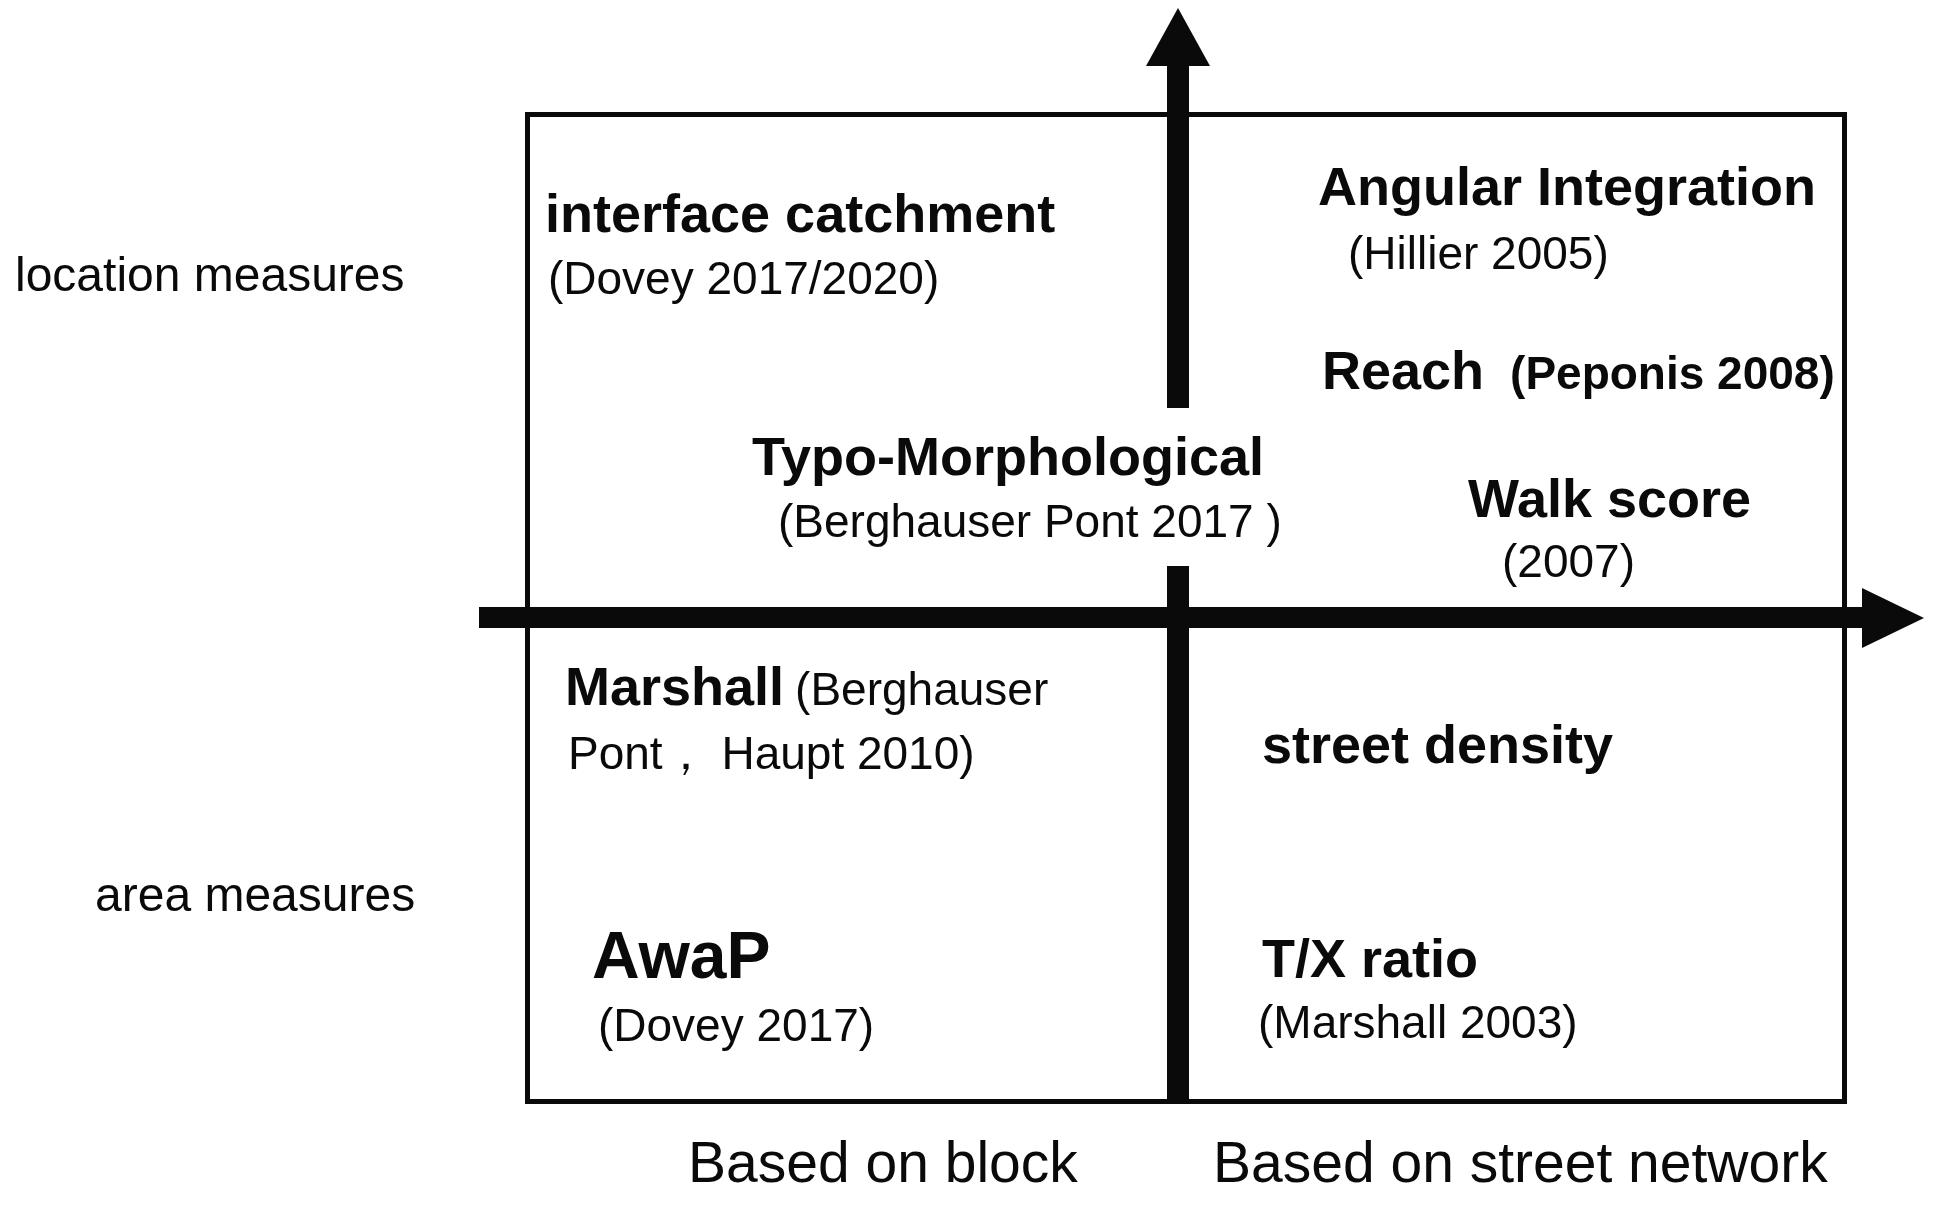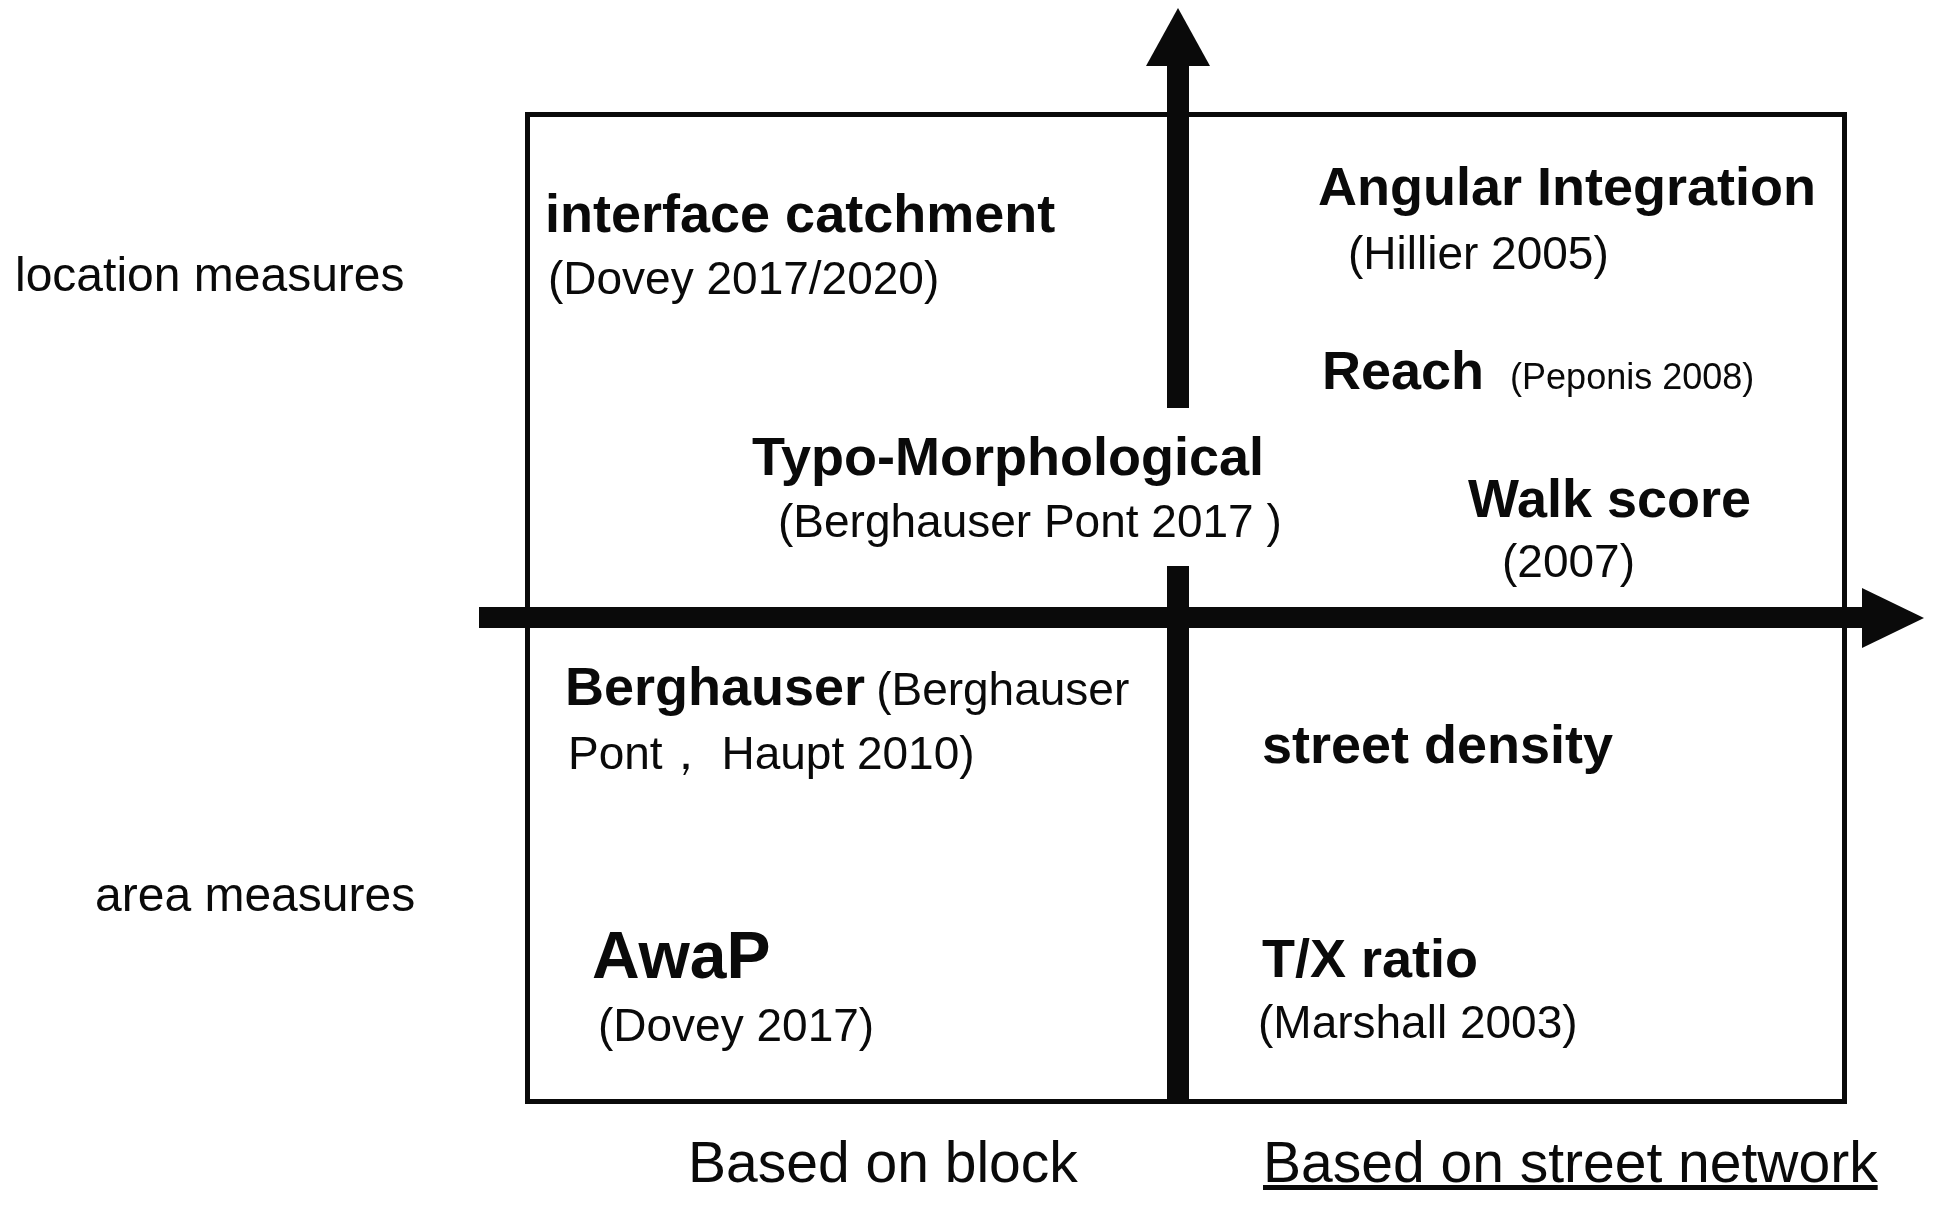--- a/index.html
+++ b/index.html
@@ -40,21 +40,21 @@
     left: 1862px; top: 588px;
     border-top: 30px solid transparent;
     border-bottom: 30px solid transparent;
     border-left: 62px solid #0a0a0a;
   }
   .side-label   { font-size: 48px; font-weight: 400; line-height: 1.05; }
   .bottom-label { font-size: 57px; font-weight: 400; line-height: 1.05; }
   .q-title { font-size: 54px; font-weight: 700; line-height: 1.05; }
   .q-title-xl { font-size: 66px; font-weight: 700; line-height: 1.0; }
   .q-cite  { font-size: 46px; font-weight: 400; line-height: 1.1; }
-  .inline-cite { font-size: 36px; font-weight: 400; margin-left: 26px; }
+  .inline-cite { font-size: 46px; font-weight: 700; margin-left: 26px; }
   .inline-cite-tight { font-size: 46px; font-weight: 400; margin-left: 11px; }
 </style>
 </head>
 <body>
 
 <div id="canvas">
 
   <div class="box"></div>
 
   <div class="axis-seg v-upper"></div>
@@ -76,28 +76,28 @@
   <div class="abs q-cite" style="left:1348px; top:228px;">(Hillier 2005)</div>
 
   <div class="abs" style="left:1322px; top:342px;">
     <span class="q-title">Reach</span><span class="inline-cite">(Peponis 2008)</span>
   </div>
 
   <div class="abs q-title" style="left:1468px; top:470px;">Walk score</div>
   <div class="abs q-cite" style="left:1502px; top:536px;">(2007)</div>
 
   <div class="abs" style="left:565px; top:658px;">
-    <span class="q-title">Berghauser</span><span class="inline-cite-tight">(Berghauser</span>
+    <span class="q-title">Marshall</span><span class="inline-cite-tight">(Berghauser</span>
   </div>
   <div class="abs q-cite" style="left:568px; top:728px;">Pont， Haupt 2010)</div>
 
   <div class="abs q-title-xl" style="left:592px; top:922px;">AwaP</div>
   <div class="abs q-cite" style="left:598px; top:1000px;">(Dovey 2017)</div>
 
   <div class="abs q-title" style="left:1262px; top:716px;">street density</div>
 
   <div class="abs q-title" style="left:1262px; top:930px;">T/X ratio</div>
   <div class="abs q-cite" style="left:1258px; top:997px;">(Marshall 2003)</div>
 
   <div class="abs bottom-label" style="left:688px; top:1133px;">Based on block</div>
-  <div class="abs bottom-label" style="left:1263px; top:1133px;text-decoration:underline;">Based on street network</div>
+  <div class="abs bottom-label" style="left:1213px; top:1133px;">Based on street network</div>
 
 </div>
 
 </body></html>

